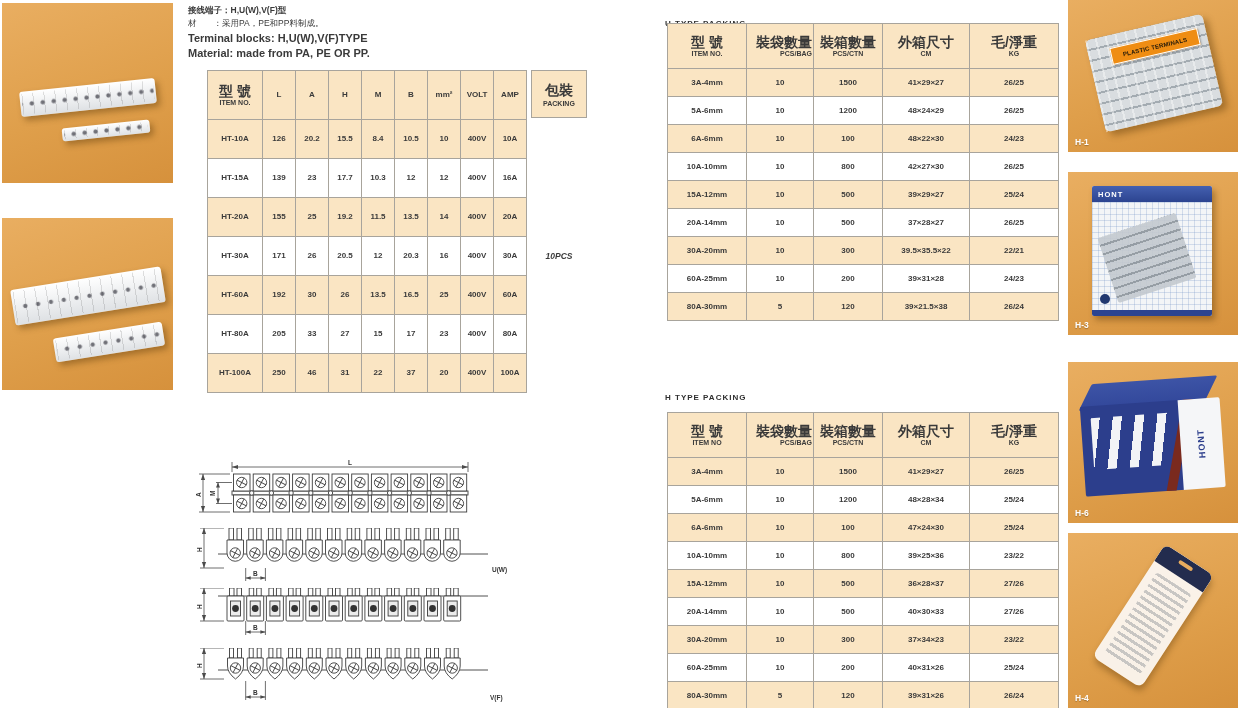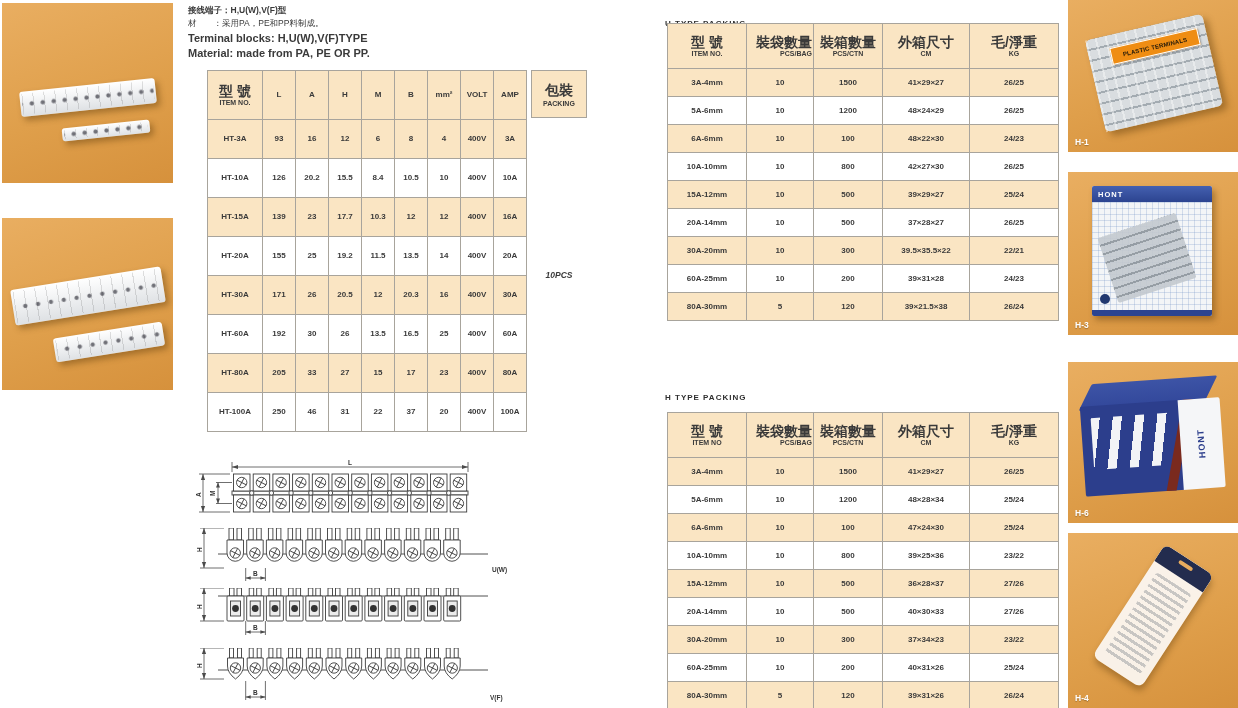--- a/index.html
+++ b/index.html
@@ -127,31 +127,20 @@
           <th class="w-dim">A</th>
           <th class="w-dim">H</th>
           <th class="w-dim">M</th>
           <th class="w-dim">B</th>
           <th class="w-dim">mm²</th>
           <th class="w-dim">VOLT</th>
           <th class="w-dim">AMP</th>
         </tr>
       </thead>
       <tbody>
-          <tr>
-            <td class="c-item">HT-3A</td>
-            <td class="c-l">93</td>
-            <td class="c-a">16</td>
-            <td class="c-h">12</td>
-            <td class="c-m">6</td>
-            <td class="c-b">8</td>
-            <td class="c-mm2">4</td>
-            <td class="c-volt">400V</td>
-            <td class="c-amp">3A</td>
-          </tr>
           <tr>
             <td class="c-item">HT-10A</td>
             <td class="c-l">126</td>
             <td class="c-a">20.2</td>
             <td class="c-h">15.5</td>
             <td class="c-m">8.4</td>
             <td class="c-b">10.5</td>
             <td class="c-mm2">10</td>
             <td class="c-volt">400V</td>
             <td class="c-amp">10A</td>

